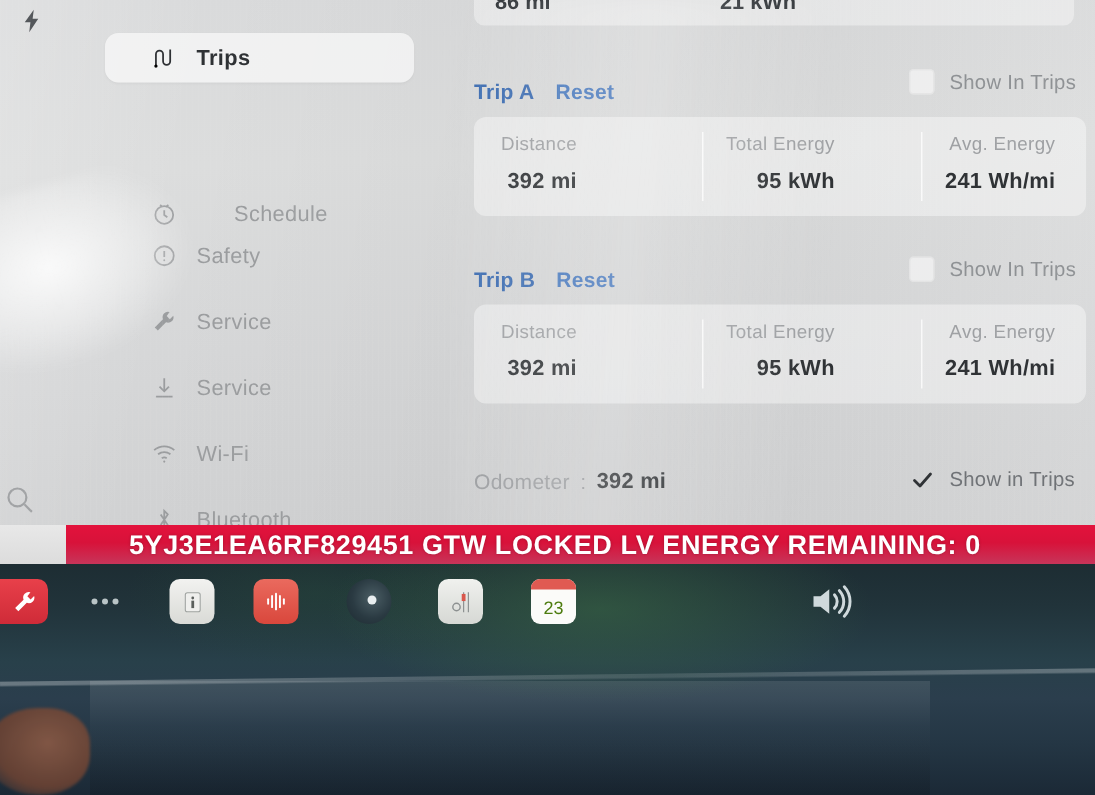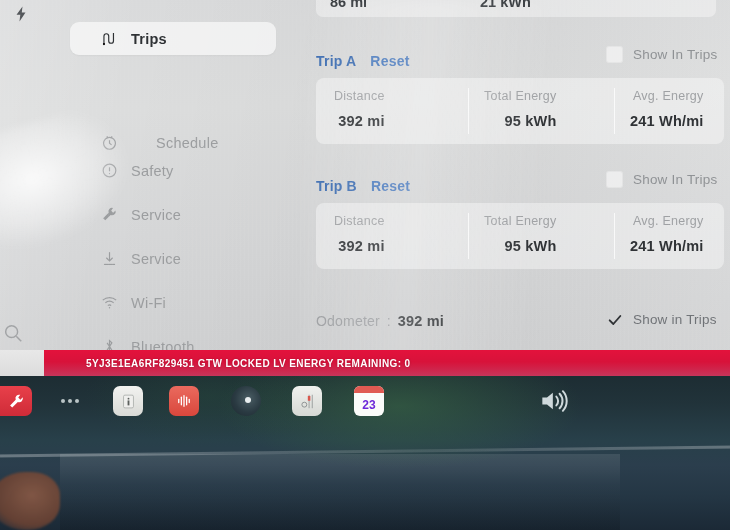--- a/index.html
+++ b/index.html
@@ -87,21 +87,21 @@
   #odorow .ov{font-size:14.5px;font-weight:700;color:#2f3235;letter-spacing:.2px;}
 
   
   #banner{
     position:absolute;left:44px;top:350px;width:686px;height:26px;
     background:linear-gradient(180deg,#e3123c 0%, #d8123a 45%, #c7355a 100%);
     display:flex;align-items:center;box-sizing:border-box;padding-left:42px;
     overflow:hidden;
   }
   #banner .btxt{
-    color:#ffffff;font-size:10px;font-weight:700;letter-spacing:.4px;white-space:nowrap;
+    color:#ffffff;font-size:18px;font-weight:700;letter-spacing:.4px;white-space:nowrap;
     text-shadow:0 0 2px rgba(0,0,0,.25);
   }
   #bannerleftcap{position:absolute;left:0;top:350px;width:46px;height:26px;
     background:linear-gradient(180deg,#e8e8e8,#dcdcdc);}
 
   
   #bottom{
     position:absolute;left:0;top:376px;width:730px;height:154px;
     background:
       radial-gradient(ellipse 260px 90px at 400px 30px, rgba(60,110,70,.55) 0%, rgba(30,60,50,0) 70%),
@@ -363,21 +363,21 @@
           <line x1="18" y1="3.5" x2="18" y2="20.5" stroke="#8c9090" stroke-width="1"></line>
           <rect x="12.4" y="5" width="3.2" height="6" fill="#d9574c"></rect>
           <circle cx="8" cy="16" r="3.1" fill="none" stroke="#8c9090" stroke-width="1.2"></circle>
         </svg>
       </div>
     </div>
 
     <div class="tb" style="left:354px;">
       <div class="tbicon" style="background:#fbfbf9;border-radius:6px;flex-direction:column;overflow:hidden;">
         <span style="width:100%;height:7px;background:#e05a52;display:block;"></span>
-        <span style="flex:1;display:flex;align-items:center;justify-content:center;font-size:12px;font-weight:700;color:#6d28d9;width:100%;">23</span>
+        <span style="flex:1;display:flex;align-items:center;justify-content:center;font-size:12px;font-weight:400;color:#4d7c0f;width:100%;">23</span>
       </div>
     </div>
 
     <div class="tb" style="left:535px;top:6px;">
       <div class="tbicon" style="width:38px;height:34px;">
         <svg viewBox="0 0 28 24" width="34" height="28">
           <path d="M4 9 h4 l5-4 v14 l-5-4 H4 z" fill="#cfd9dc"></path>
           <path d="M16 8.2 a5.5 5.5 0 0 1 0 7.6" fill="none" stroke="#cfd9dc" stroke-width="1.7" stroke-linecap="round"></path>
           <path d="M18.8 5.8 a9 9 0 0 1 0 12.4" fill="none" stroke="#cfd9dc" stroke-width="1.7" stroke-linecap="round"></path>
           <path d="M21.6 3.6 a12.4 12.4 0 0 1 0 16.8" fill="none" stroke="#cfd9dc" stroke-width="1.7" stroke-linecap="round"></path>

